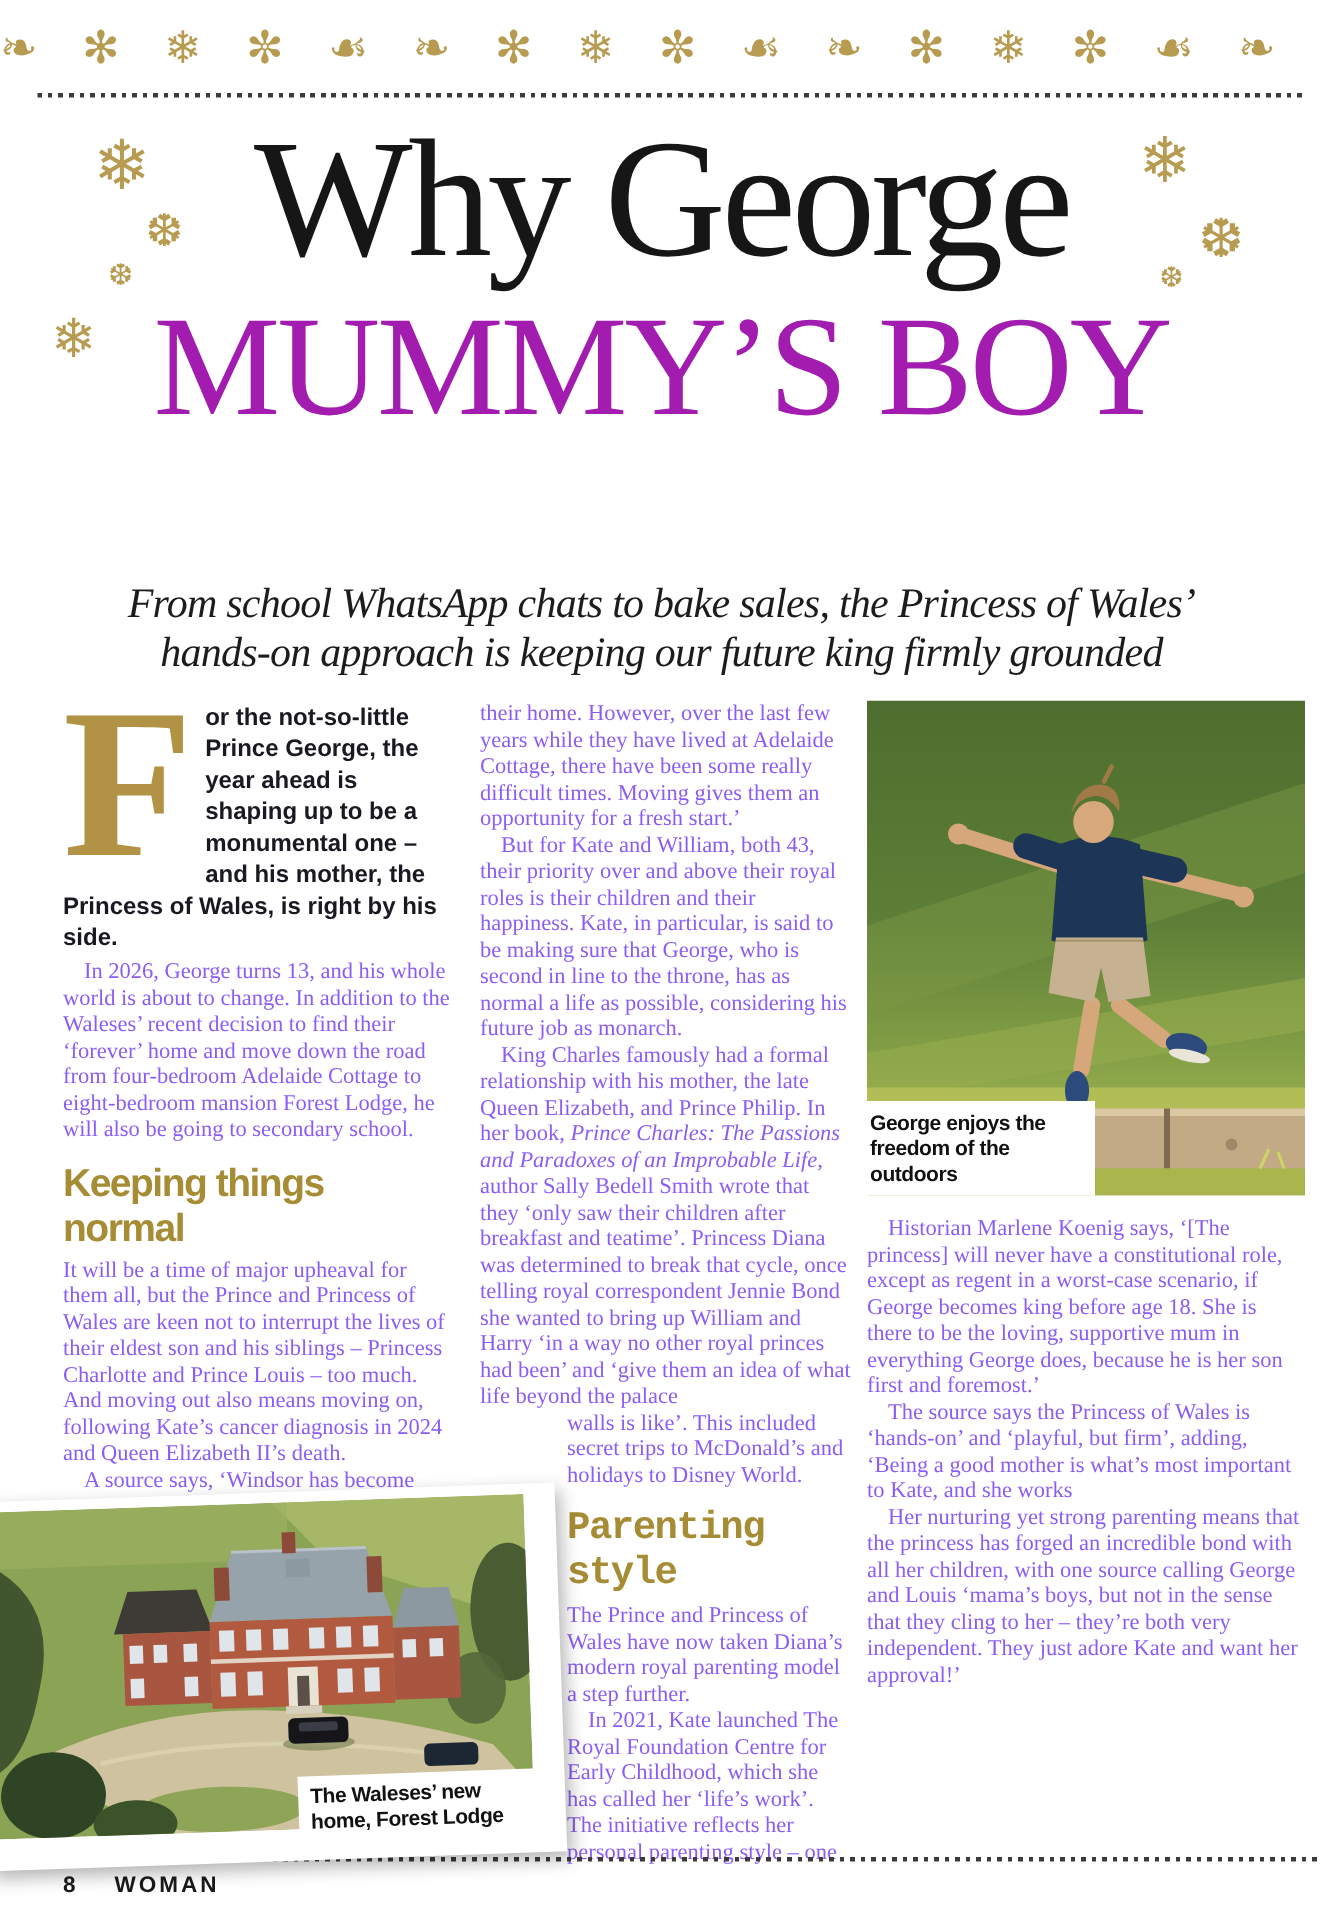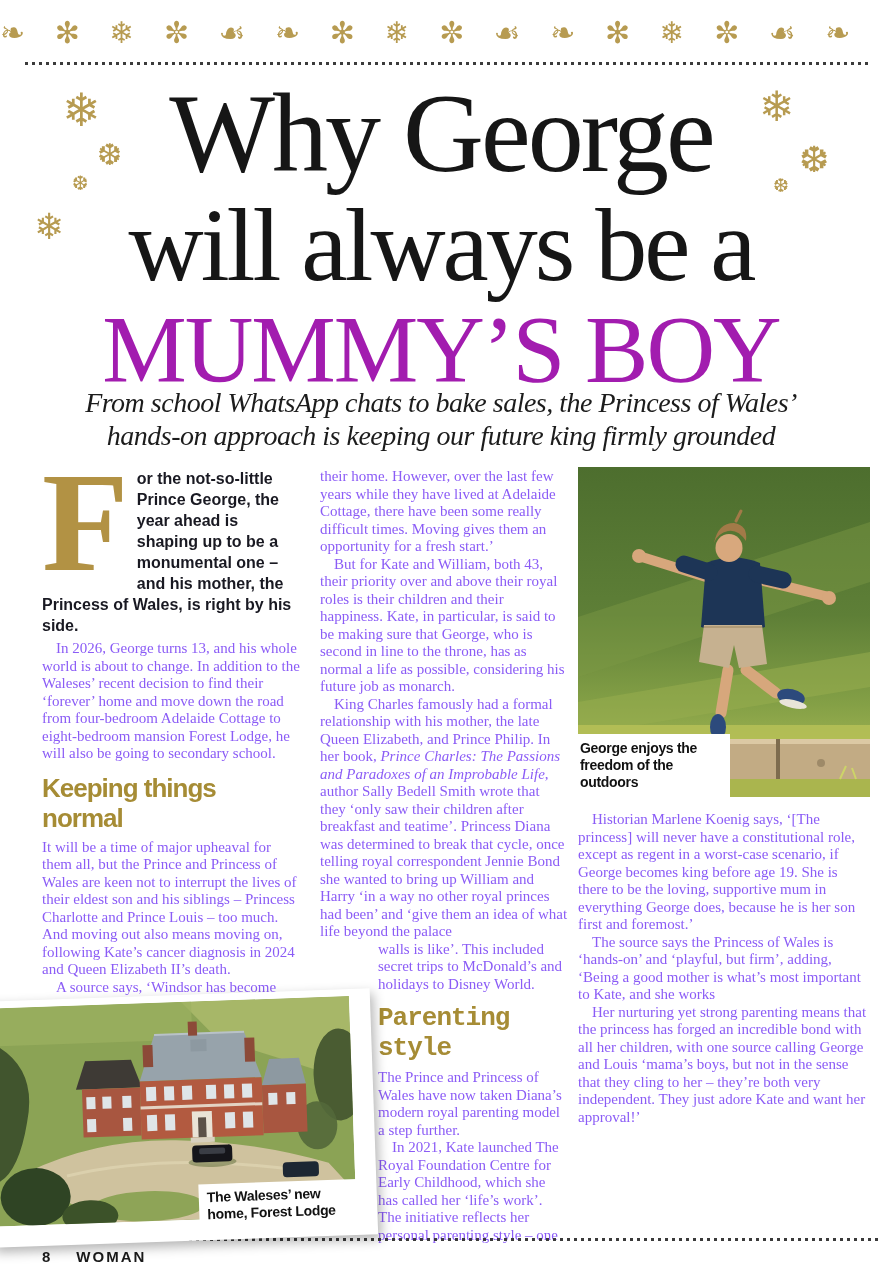--- a/index.html
+++ b/index.html
@@ -70,21 +70,20 @@
   <span class="snowflake" style="left:62px;top:87px;font-size:46px;">❄</span>
   <span class="snowflake" style="left:97px;top:140px;font-size:30px;">❆</span>
   <span class="snowflake" style="left:72px;top:173px;font-size:20px;">❆</span>
   <span class="snowflake" style="left:34px;top:209px;font-size:36px;">❄</span>
   <span class="snowflake" style="left:759px;top:86px;font-size:42px;">❄</span>
   <span class="snowflake" style="left:799px;top:142px;font-size:36px;">❆</span>
   <span class="snowflake" style="left:773px;top:176px;font-size:19px;">❆</span>
 
   <div class="title-block">
     <div class="title-l1">Why George</div>
-    <div class="title-l2">will always be a</div>
     <div class="title-l3">MUMMY’S BOY</div>
   </div>
 
   <div class="standfirst">
     <div>From school WhatsApp chats to bake sales, the Princess of Wales’</div>
     <div>hands-on approach is keeping our future king firmly grounded</div>
   </div>
 
   <div class="col col1">
     <p class="intro"><span class="dropcap">F</span><span>or the not-so-little Prince George, the year ahead is shaping up to be a monumental one – and his mother, the Princess of Wales, is right by his side.</span></p>
@@ -143,21 +142,21 @@
         <path d="M131,105 L106,97" stroke="#1d3556" stroke-width="17" stroke-linecap="round"></path>
         <path d="M179,107 L205,113" stroke="#1d3556" stroke-width="17" stroke-linecap="round"></path>
         <path d="M126,158 L184,158 L189,197 L161,201 L156,178 L151,201 L121,195 Z" fill="#c6b190"></path>
         <path d="M126,160 L184,160" stroke="#a8946f" stroke-width="1.5"></path>
         <ellipse cx="151" cy="81" rx="13.5" ry="14" fill="#d8a87d"></ellipse>
         <path d="M136,76 Q140,56 156,56 Q170,58 168,74 Q160,62 150,64 Q140,66 136,76 Z" fill="#a27a48"></path>
         <path d="M158,54 L163,44" stroke="#a27a48" stroke-width="3" stroke-linecap="round"></path>
       </svg>
       <div class="photo-caption">George enjoys the freedom of the outdoors</div>
     </div>
-    <p class="body-p ind">Historian Marlene Koenig says, ‘[The princess] will never have a constitutional role, except as regent in a worst-case scenario, if George becomes king before age 19. She is there to be the loving, supportive mum in everything George does, because he is her son first and foremost.’</p>
+    <p class="body-p ind">Historian Marlene Koenig says, ‘[The princess] will never have a constitutional role, except as regent in a worst-case scenario, if George becomes king before age 18. She is there to be the loving, supportive mum in everything George does, because he is her son first and foremost.’</p>
     <p class="body-p ind">The source says the Princess of Wales is ‘hands-on’ and ‘playful, but firm’, adding, ‘Being a good mother is what’s most important to Kate, and she works</p>
     <p class="body-p ind">Her nurturing yet strong parenting means that the princess has forged an incredible bond with all her children, with one source calling George and Louis ‘mama’s boys, but not in the sense that they cling to her – they’re both very independent. They just adore Kate and want her approval!’</p>
   </div>
 
   <div class="lodge-photo">
     <svg width="358" height="218" viewBox="0 0 358 218">
       <rect width="358" height="218" fill="#8ba355"></rect>
       <polygon points="190,0 358,0 358,85 225,38" fill="#aebc6d" opacity="0.8"></polygon>
       <rect width="200" height="38" fill="#9db061" opacity="0.7"></rect>
       <path d="M0,35 Q45,60 32,115 Q22,165 0,175 Z" fill="#41552e"></path>

